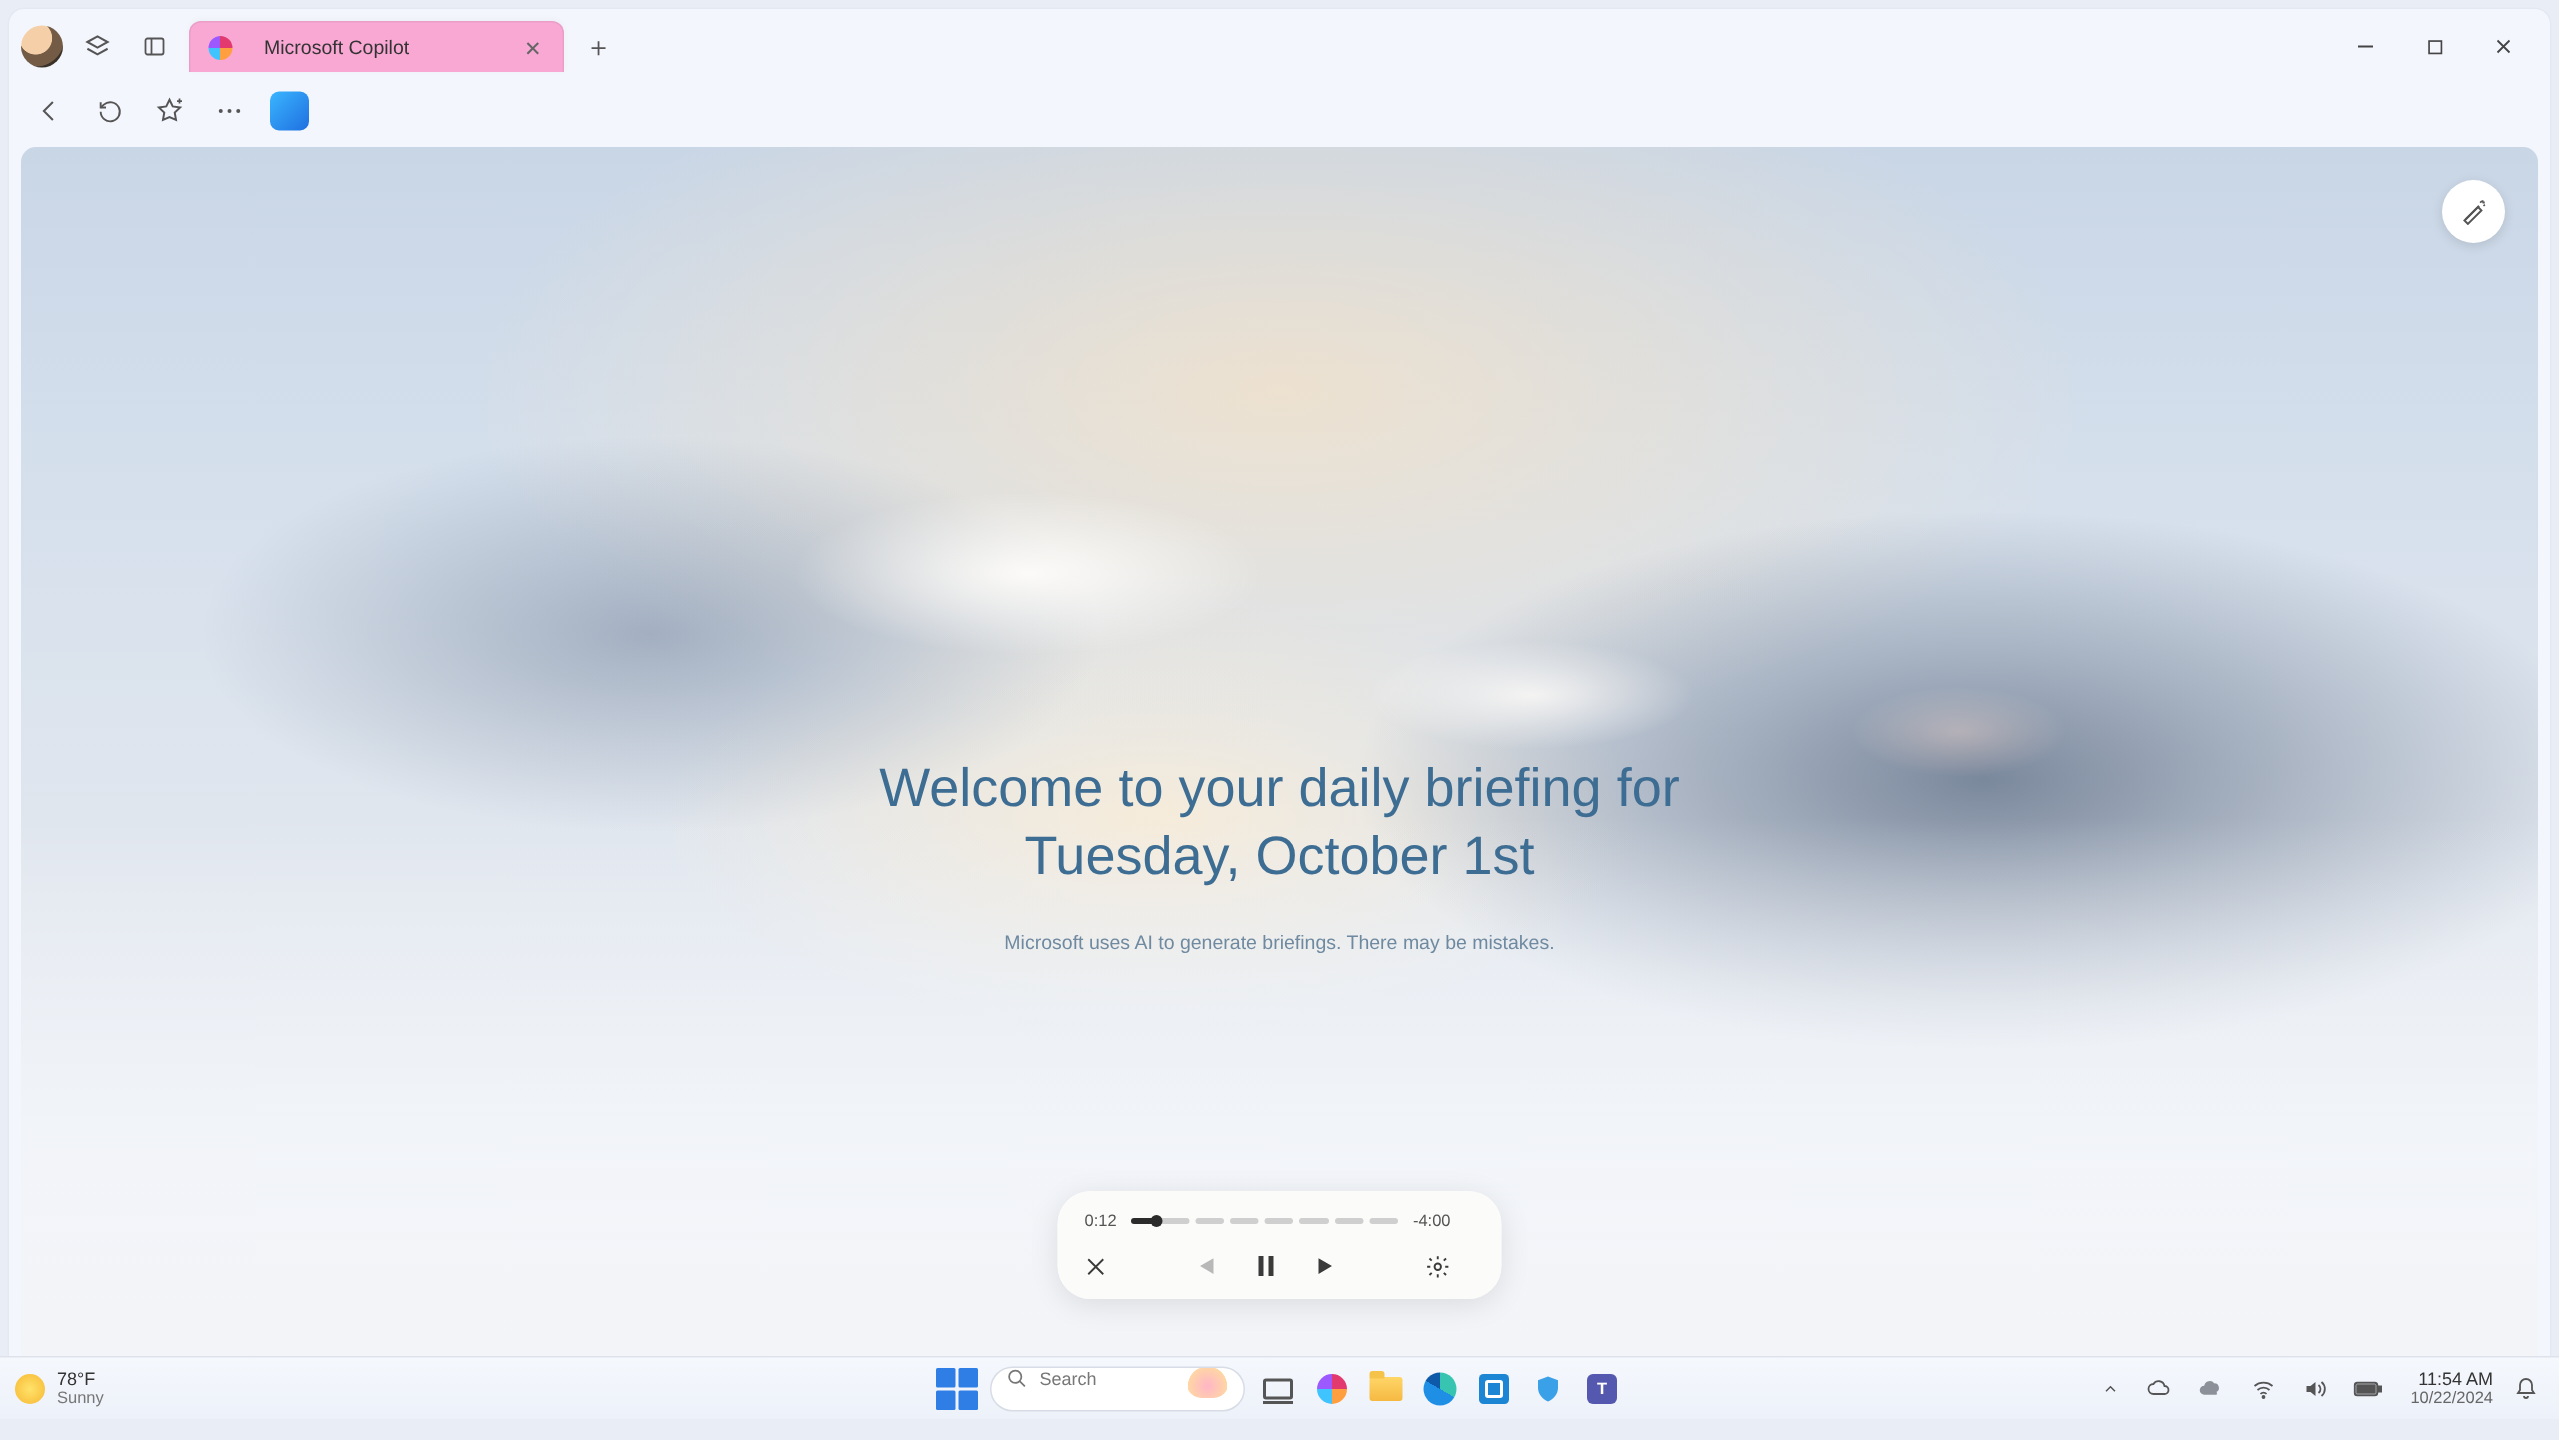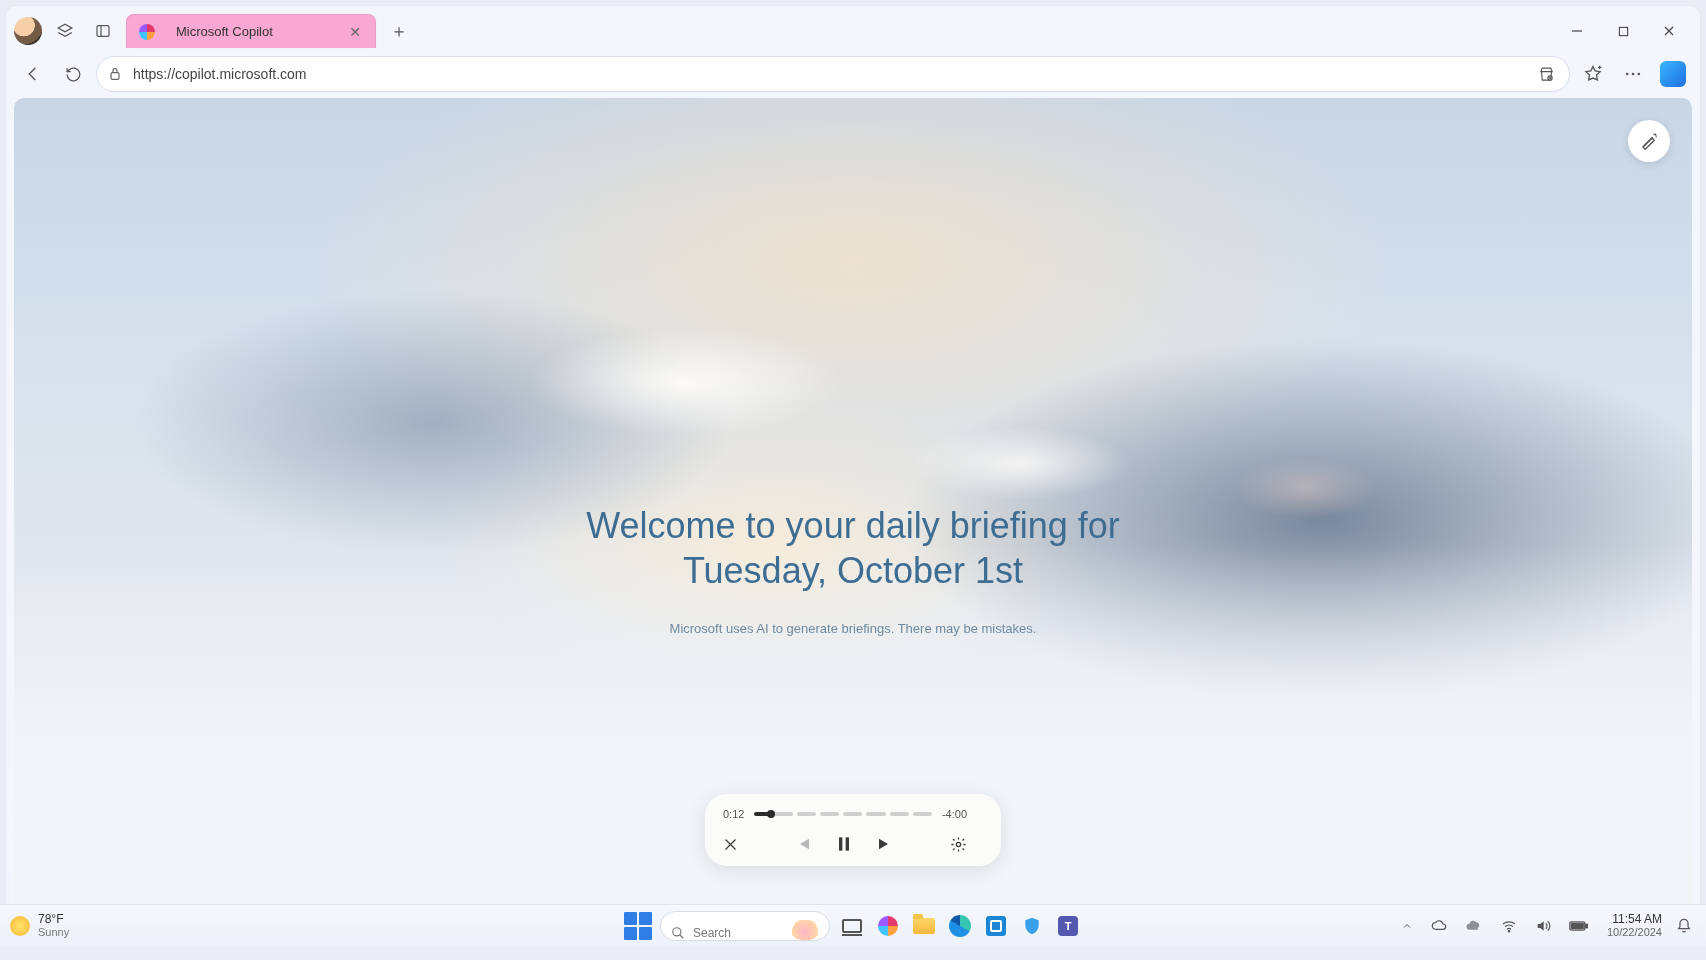--- a/index.html
+++ b/index.html
@@ -141,21 +141,21 @@
   .weather-txt { line-height:1.1; }
   .temp { font-size:12px; color:#333; }
   .cond { font-size:11px; color:#777; }
   .tb-center { position:absolute; left:50%; transform:translateX(-50%); display:flex; align-items:center; gap:8px; }
   .start {
     width:28px; height:28px; display:grid; grid-template-columns:1fr 1fr; grid-template-rows:1fr 1fr; gap:2px; cursor:pointer;
   }
   .start div { background:#2f7ee6; border-radius:1px; }
   .searchbox {
     width:170px; height:30px; background:#fff; border:1px solid #d7dce6; border-radius:16px;
-    display:flex; align-items:flex-end; padding:0 10px; gap:8px; color:#777;
+    display:flex; align-items:flex-start; padding:0 10px; gap:8px; color:#777;
   }
   .searchbox .dec {
     width:28px; height:20px; border-radius:10px;
     background: radial-gradient(circle at 50% 60%, #ffb5c6, #ffd6a5 70%, transparent 72%);
   }
   .tb-ic { width:28px; height:28px; border-radius:6px; display:flex; align-items:center; justify-content:center; cursor:pointer; }
   .folder-ic { width:22px; height:16px; background:linear-gradient(#ffd667,#f5b942); border-radius:2px; position:relative; }
   .folder-ic::before { content:""; position:absolute; left:0; top:-4px; width:10px; height:5px; background:#f5c24a; border-radius:2px 2px 0 0; }
   .edge-ic { width:22px; height:22px; border-radius:50%; background: conic-gradient(#37c5b1 0 120deg,#1f8fe6 120deg 300deg,#0f5aa8 300deg 360deg); }
   .store-ic { width:20px; height:20px; background:#1d86d4; border-radius:3px; position:relative; }
@@ -222,37 +222,20 @@
     <div class="nav-btn">
       <svg width="18" height="18" viewBox="0 0 24 24" fill="none" stroke="currentColor" stroke-width="1.8">
           <path d="M15 4l-8 8 8 8"></path>
         </svg>
     </div>
     <div class="nav-btn">
       <svg width="17" height="17" viewBox="0 0 24 24" fill="none" stroke="currentColor" stroke-width="1.8">
           <path d="M3 12a9 9 0 1 0 3-6.7L3 8"></path>
           <path d="M3 3v5h5"></path>
         </svg>
-    </div>
-    <div class="addrbar">
-      <span class="lock-ic">
-        <svg width="16" height="16" viewBox="0 0 24 24" fill="none" stroke="currentColor" stroke-width="1.8">
-            <rect x="6" y="10" width="12" height="10" rx="2"></rect>
-            <path d="M9 10V7a3 3 0 0 1 6 0v3"></path>
-          </svg>
-      </span>
-      <span class="url">https://copilot.microsoft.com</span>
-      <span class="addr-ic">
-        <svg width="17" height="17" viewBox="0 0 24 24" fill="none" stroke="currentColor" stroke-width="1.6">
-            <path d="M6 3h12l2 5H4z"></path>
-            <path d="M5 8l1 12h12l1-12"></path>
-            <circle cx="17" cy="17" r="3" fill="#f3f6fd"></circle>
-            <path d="M17 15v4M15 17h4"></path>
-          </svg>
-      </span>
     </div>
     <div class="ext-ic">
       <svg width="20" height="20" viewBox="0 0 24 24" fill="none" stroke="currentColor" stroke-width="1.6">
           <path d="M12 3l2.6 5.3 5.9.9-4.3 4.1 1 5.8L12 16.9 6.8 19.1l1-5.8L3.5 9.2l5.9-.9z"></path>
           <path d="M18 4h4M20 2v4" stroke-width="1.4"></path>
         </svg>
     </div>
     <div class="ext-ic">
       <svg width="20" height="20" viewBox="0 0 24 24" fill="currentColor">
           <circle cx="5" cy="12" r="1.6"></circle>

